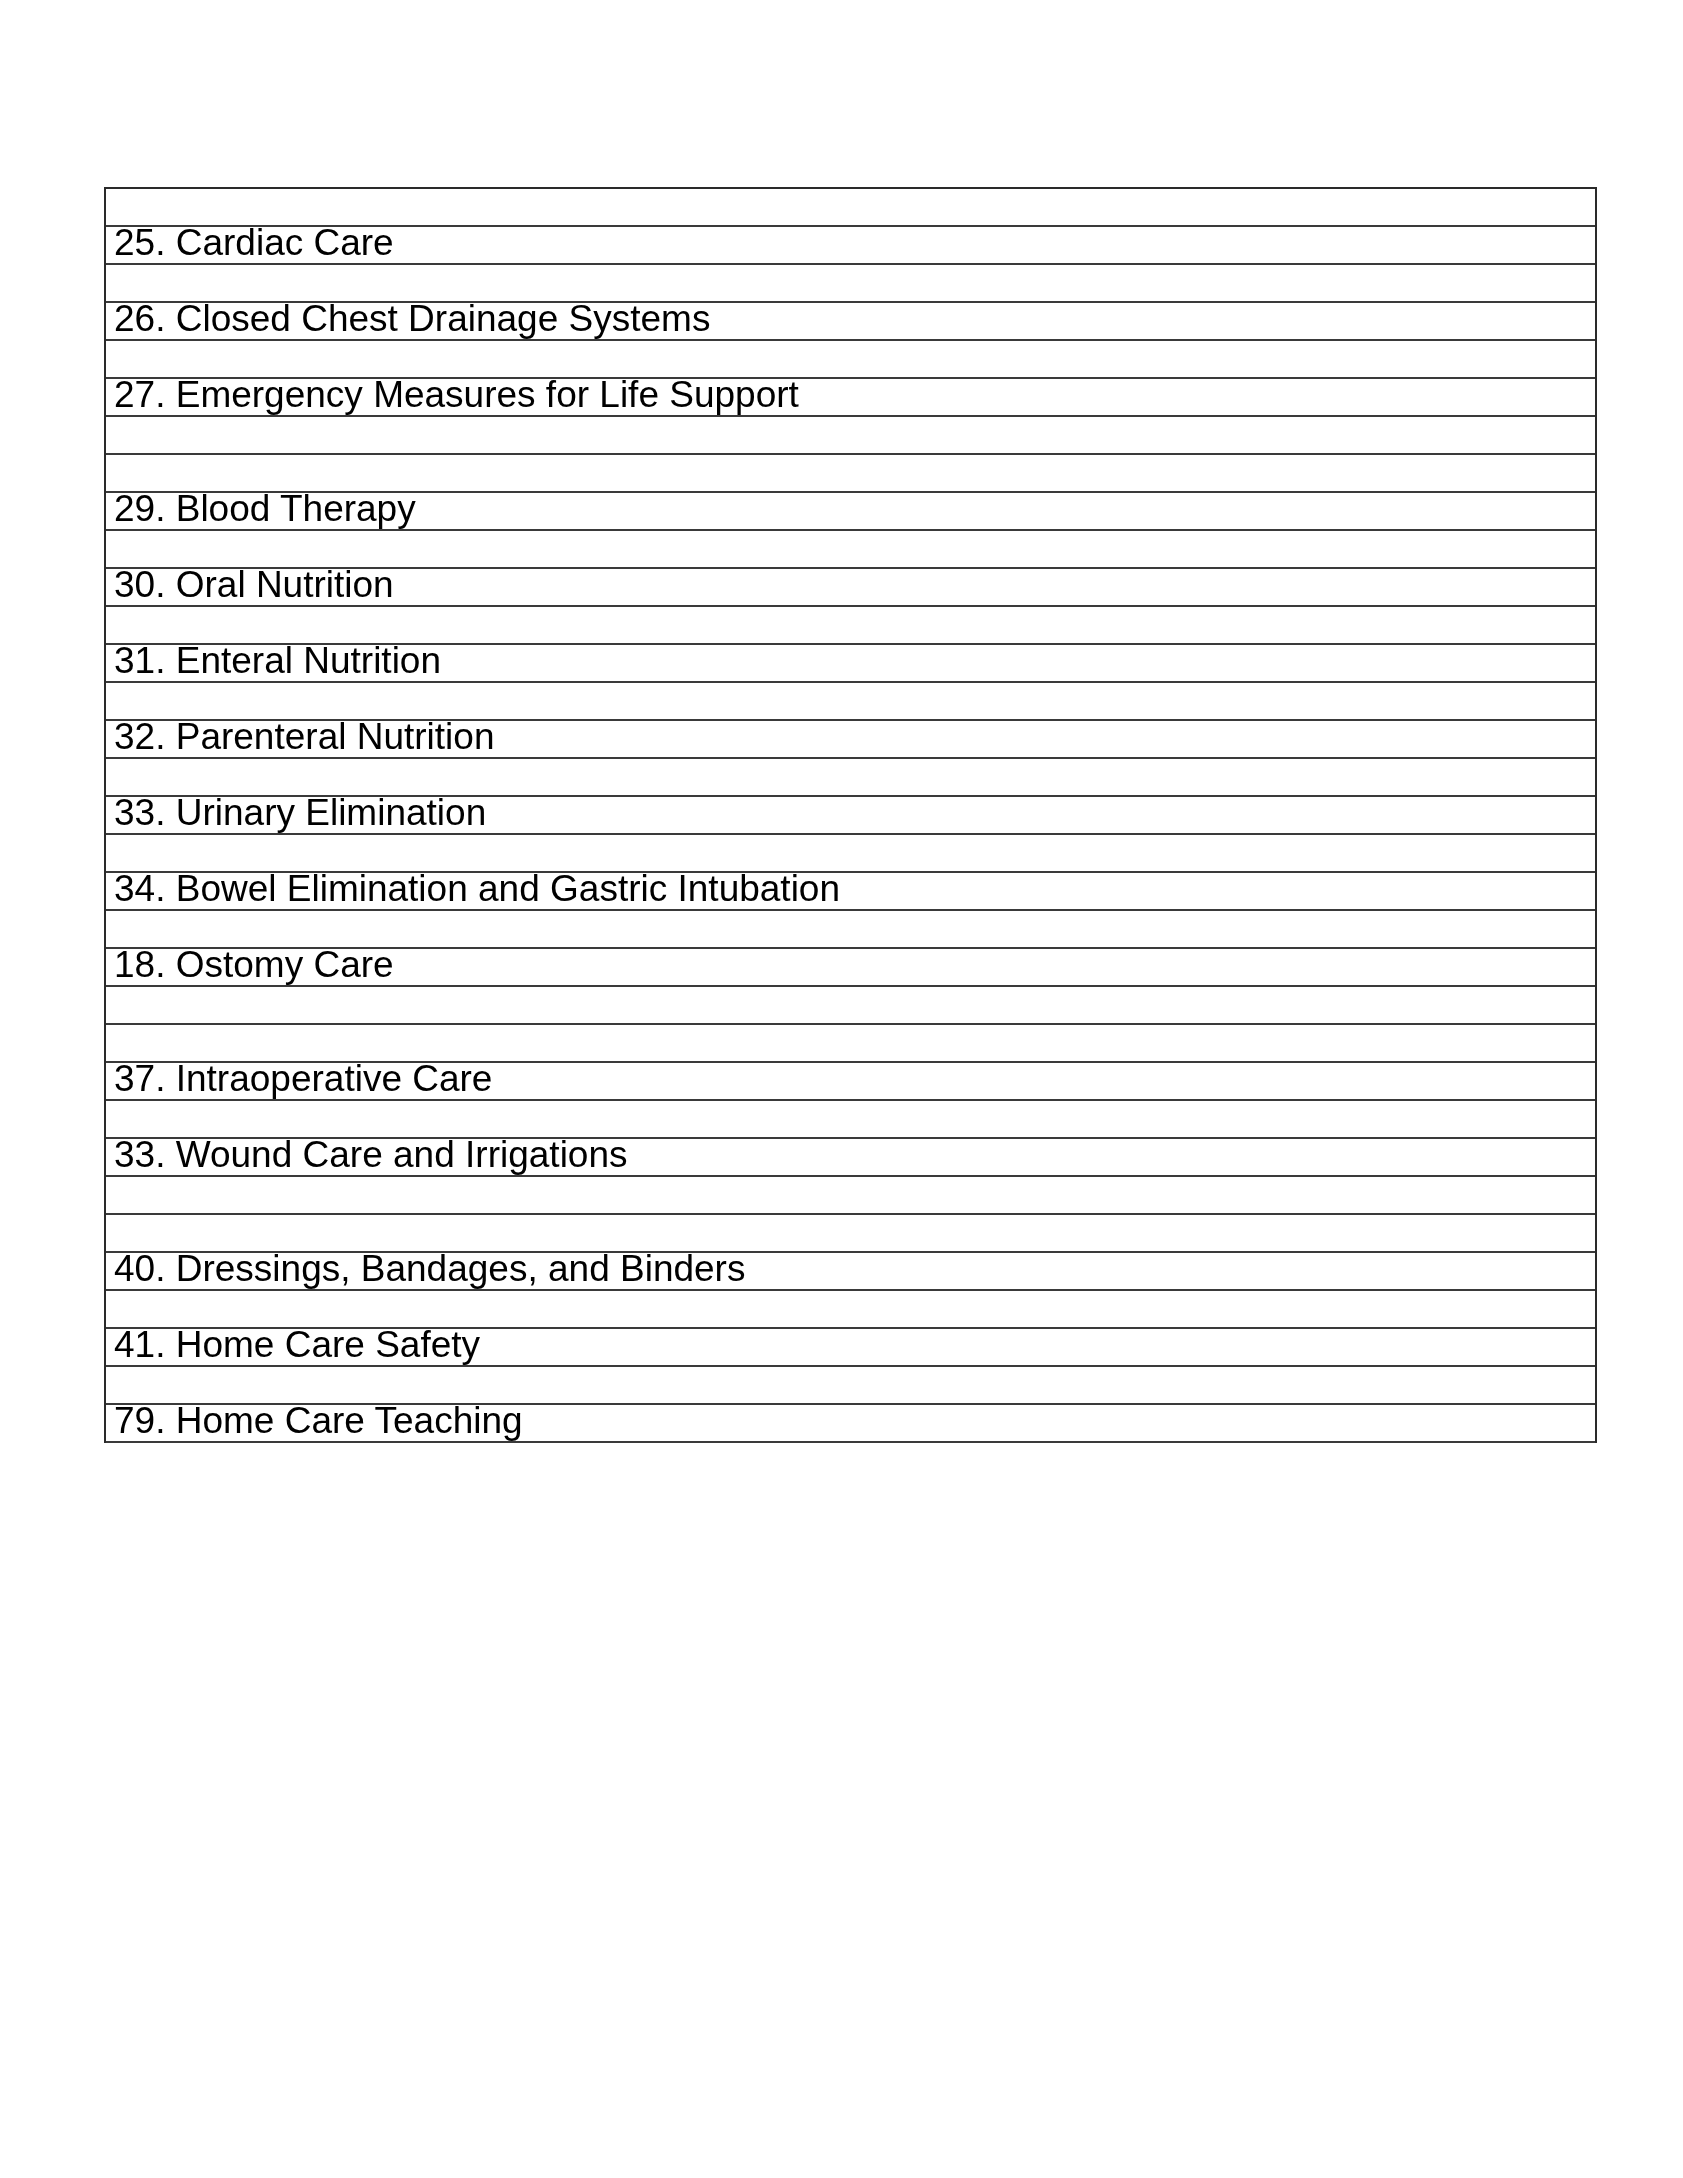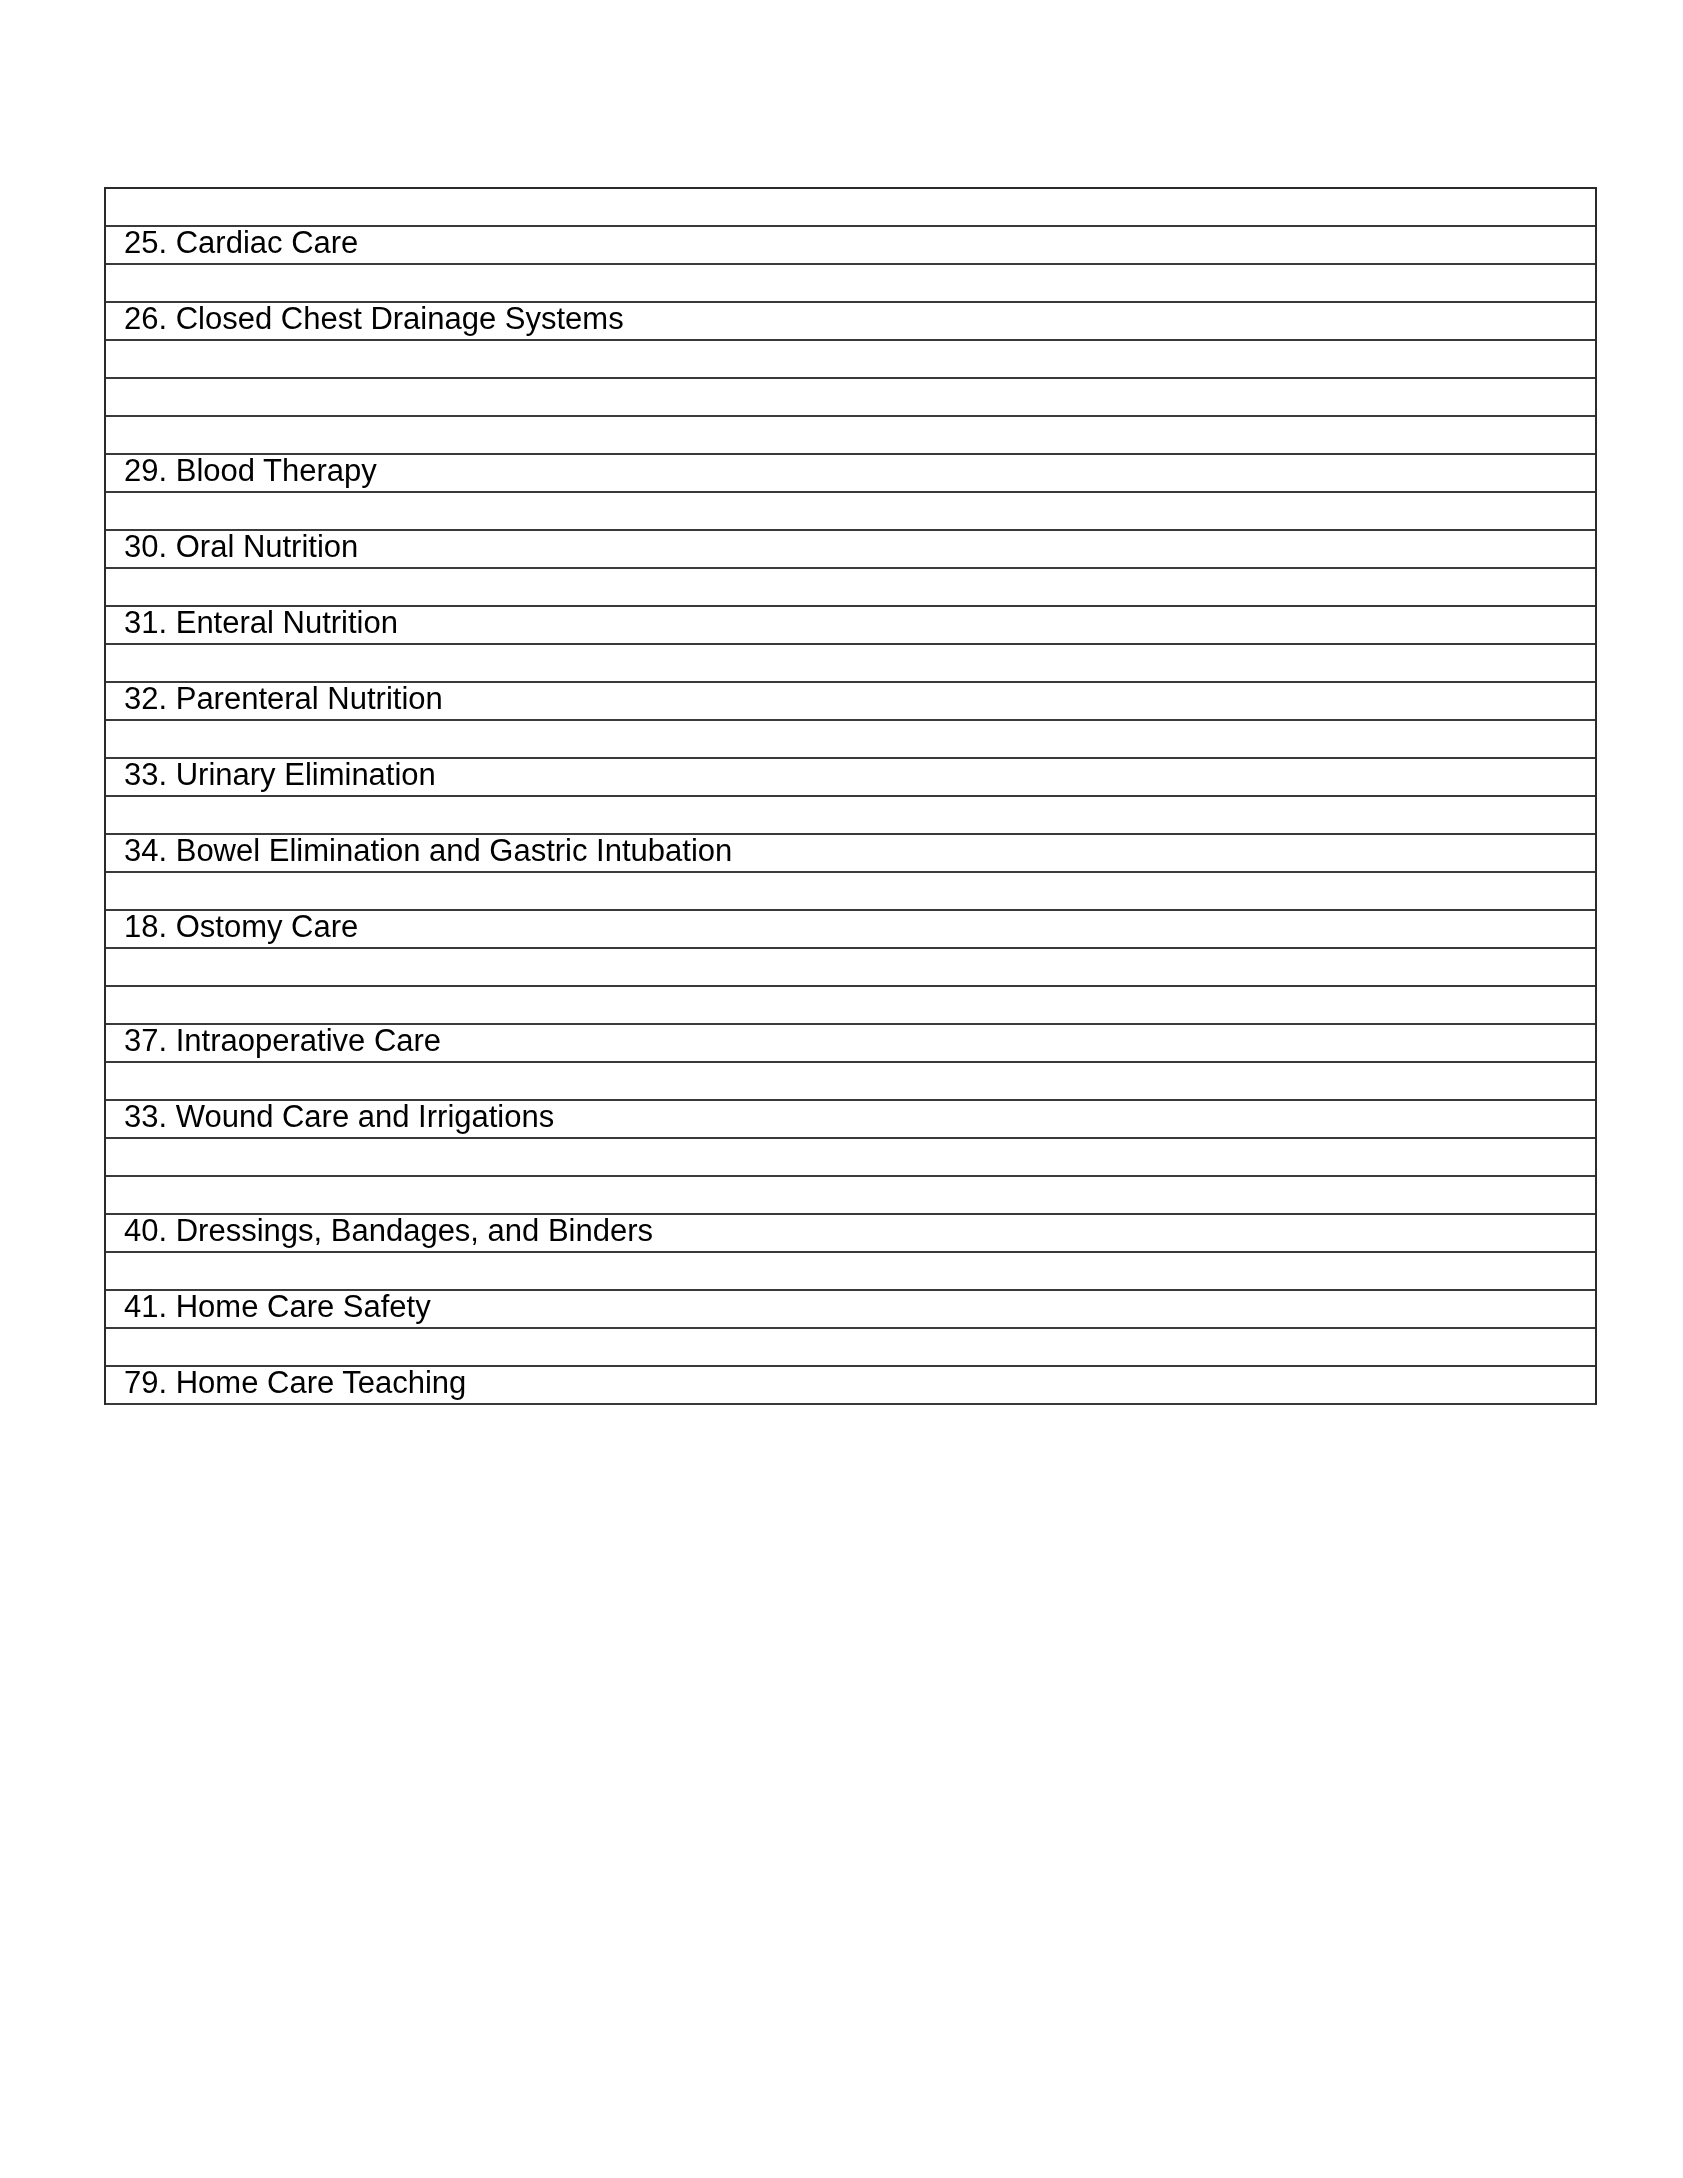--- a/index.html
+++ b/index.html
@@ -25,41 +25,44 @@
       border-bottom: none;
     }
     .row {
       position: relative;
       height: 38px;
       box-sizing: border-box;
       border-bottom: 2px solid #3a3a3a;
     }
     .row.text-row .cell-text {
       position: absolute;
-      left: 18px;
+      left: 8px;
       bottom: 5px;
-      font-size: 31px;
+      font-size: 37px;
       line-height: 31px;
       white-space: nowrap;
       color: #000000;
     }
   </style>
 </head>
 <body>
 
 <div class="page-table">
   <div class="row blank-row"></div>
   <div class="row text-row">
       <span class="cell-text">25. Cardiac Care</span>
     </div>
   <div class="row blank-row"></div>
   <div class="row text-row">
       <span class="cell-text">26. Closed Chest Drainage Systems</span>
     </div>
   <div class="row blank-row"></div>
+  <div class="row text-row">
+      <span class="cell-text">27. Emergency Measures for Life Support</span>
+    </div>
   <div class="row blank-row"></div>
   <div class="row blank-row"></div>
   <div class="row text-row">
       <span class="cell-text">29. Blood Therapy</span>
     </div>
   <div class="row blank-row"></div>
   <div class="row text-row">
       <span class="cell-text">30. Oral Nutrition</span>
     </div>
   <div class="row blank-row"></div>

